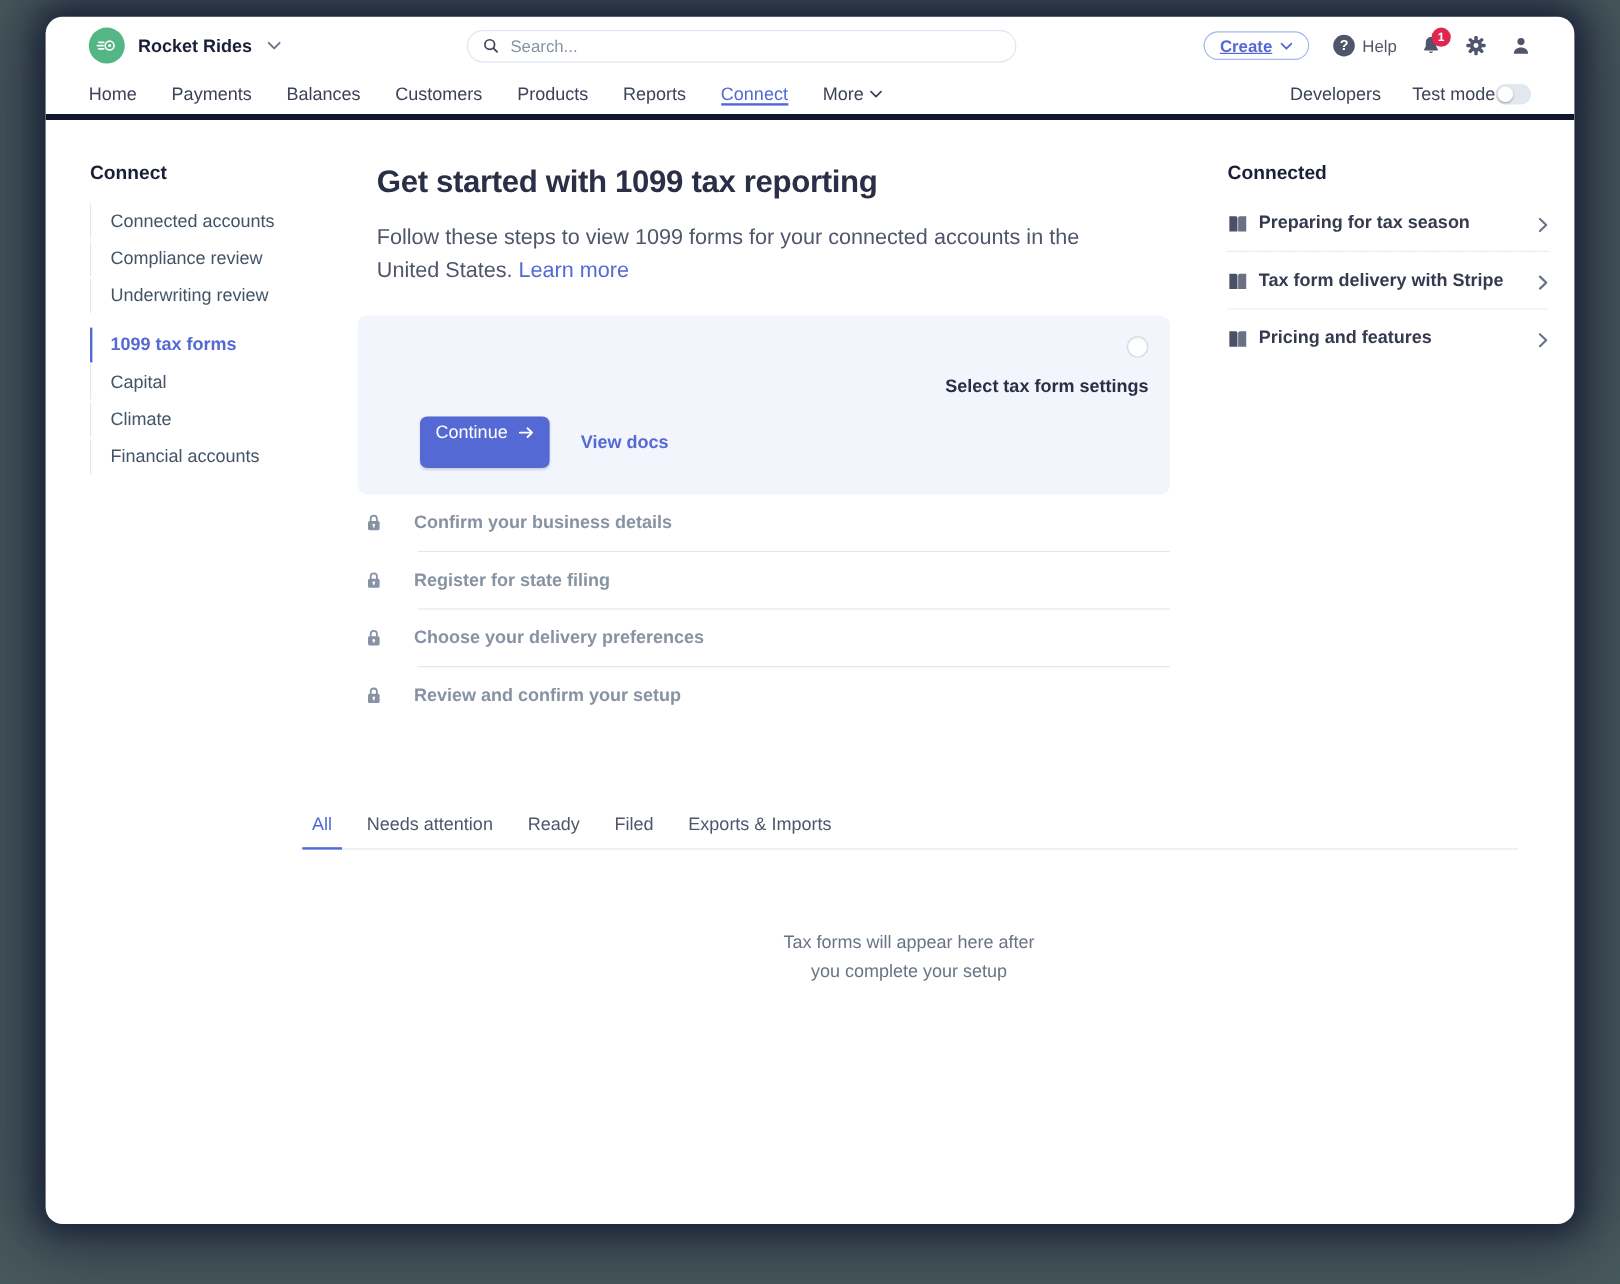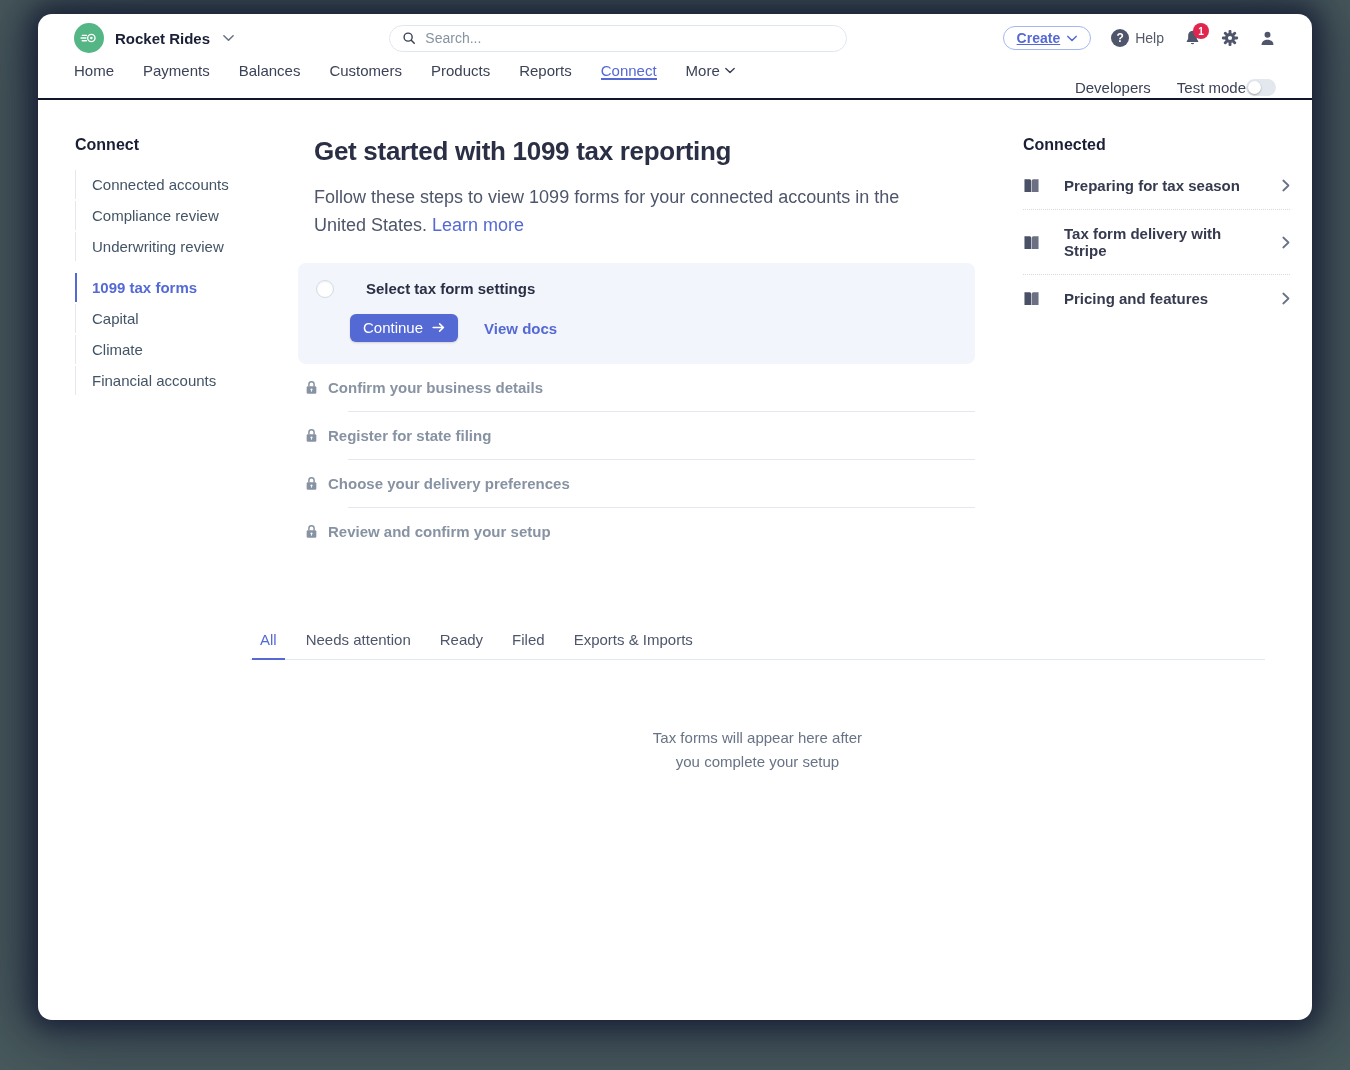--- a/index.html
+++ b/index.html
@@ -38,21 +38,21 @@
   }
   .help { display:flex; align-items:center; gap:6px; color:#545969; font-size:14px; font-weight:500; cursor:pointer; }
   .help-circle { width:18px; height:18px; border-radius:50%; background:#4f566b; color:#fff; font-size:12px; font-weight:700; display:flex; align-items:center; justify-content:center; }
   .icon-btn { position:relative; color:#4f566b; display:flex; align-items:center; cursor:pointer; }
   .badge {
     position:absolute; top:-6px; right:-8px; min-width:16px; height:16px; border-radius:8px;
     background:#e0264f; color:#fff; font-size:10px; font-weight:700; display:flex; align-items:center; justify-content:center; padding:0 4px;
   }
 
   
-  .navbar { height:38px; display:flex; align-items:flex-start; padding:0 36px; border-bottom:2px solid #0f172a;flex-direction:column; }
+  .navbar { height:38px; display:flex; align-items:center; padding:0 36px; border-bottom:5px solid #0f172a; }
   .nav-left { display:flex; gap:29px; }
   .nav-item { display:flex; align-items:center; gap:5px; font-size:15px; color:#3c4257; position:relative; cursor:pointer; }
   .nav-item.active { color:#5469d4; }
   .nav-item.active::after { content:""; position:absolute; left:0; right:0; bottom:-1px; height:2px; background:#5469d4; }
   .nav-right { margin-left:auto; display:flex; align-items:center; gap:26px; }
   .nav-plain { font-size:15px; color:#3c4257; cursor:pointer; }
   .testmode { display:flex; align-items:center; }
   .toggle { width:30px; height:17px; border-radius:9px; background:#e3e8ee; position:relative; cursor:pointer; }
   .toggle .knob { position:absolute; top:2px; left:2px; width:13px; height:13px; border-radius:50%; background:#fff; box-shadow:0 1px 2px rgba(0,0,0,.3); }
 
@@ -63,40 +63,40 @@
   .side-list { list-style:none; }
   .side-item { border-left:1px solid #e3e8ee; padding:6px 0 6px 16px; margin:2px 0; font-size:15px; color:#425466; cursor:pointer; }
   .side-item.active { border-left:2px solid #5469d4; padding-left:15px; color:#5469d4; font-weight:700;margin-top:12px; }
 
   .main { width:677px; flex:0 0 677px; margin-left:38px; }
   .main h1 { margin-left:16px; font-size:26px; font-weight:700; color:#2a2f45; letter-spacing:-0.3px; }
   .subtitle { margin:16px 0 0 16px; max-width:642px; font-size:18px; line-height:28px; color:#4f566b; }
   .link { color:#5469d4; text-decoration:none; cursor:pointer; }
 
   .step-card { margin-top:24px; background:#f2f5fb; border-radius:8px; padding:17px 18px 22px; }
-  .step-head { display:flex; align-items:flex-start; gap:32px; }
+  .step-head { display:flex; align-items:flex-end; gap:16px;flex-direction:column; }
   .radio { width:18px; height:18px; border-radius:50%; background:#fff; border:1px solid #d5dbe4; box-shadow:inset 0 1px 2px rgba(0,0,0,.06); flex:0 0 auto; cursor:pointer; }
   .step-title { font-size:15px; font-weight:700; color:#2a2f45; }
   .step-desc { margin:9px 0 0 34px; max-width:575px; font-size:15px; line-height:22px; color:#3c4257; }
   .step-actions { margin:16px 0 0 34px; display:flex; align-items:center; gap:26px; }
   .continue-btn {
     display:inline-flex; align-items:center; gap:9px; background:#5469d4; color:#fff; border:none;
-    font-size:15px; font-weight:500; padding:5px 13px 6px; border-radius:6px; cursor:pointer;
+    font-size:15px; font-weight:500; padding:5px 13px 21px; border-radius:6px; cursor:pointer;
     box-shadow:0 1px 2px rgba(0,0,0,.15); font-family:"Liberation Sans",sans-serif;
   }
   .viewdocs { font-size:15px; font-weight:600; }
 
-  .locked-step { display:flex; align-items:center; padding:15px 0; }
+  .locked-step { display:flex; align-items:center; gap:17px; padding:15px 0; }
   .locked-step .lock { color:#8792a2; display:flex; width:34px; justify-content:center; flex:0 0 auto; margin-left:-4px; }
   .locked-title { font-size:15px; font-weight:600; color:#8792a2; }
   .step-divider { border-bottom:1px solid #e3e8ee; margin-left:50px; }
 
   .resources { flex:1; margin-left:48px; margin-right:0; }
   .resources h2 { font-size:16px; font-weight:700; color:#1a1f36; margin-bottom:8px; }
-  .res-item { display:flex; align-items:center; gap:24px; padding:15px 0; border-bottom:1px dotted #d4dbe2; cursor:pointer; }
+  .res-item { display:flex; align-items:flex-end; gap:9px; padding:15px 0; border-bottom:1px dotted #d4dbe2; cursor:pointer; }
   .res-item:last-child { border-bottom:none; }
   .res-item .book { color:#4a5066; display:flex; flex:0 0 auto; }
   .res-label { font-size:15px; font-weight:600; color:#353a4f; }
   .res-item .chev-r { margin-left:auto; color:#697386; display:flex; }
 
   
   .lower { margin:76px 47px 0 212px; }
   .tabbar { display:flex; gap:29px; border-bottom:1px solid #e3e8ee; padding:0 0 11px 10px;margin-top:20px; }
   .tab { font-size:15px; color:#4f566b; position:relative; cursor:pointer; }
   .tab.active { color:#5469d4; }

